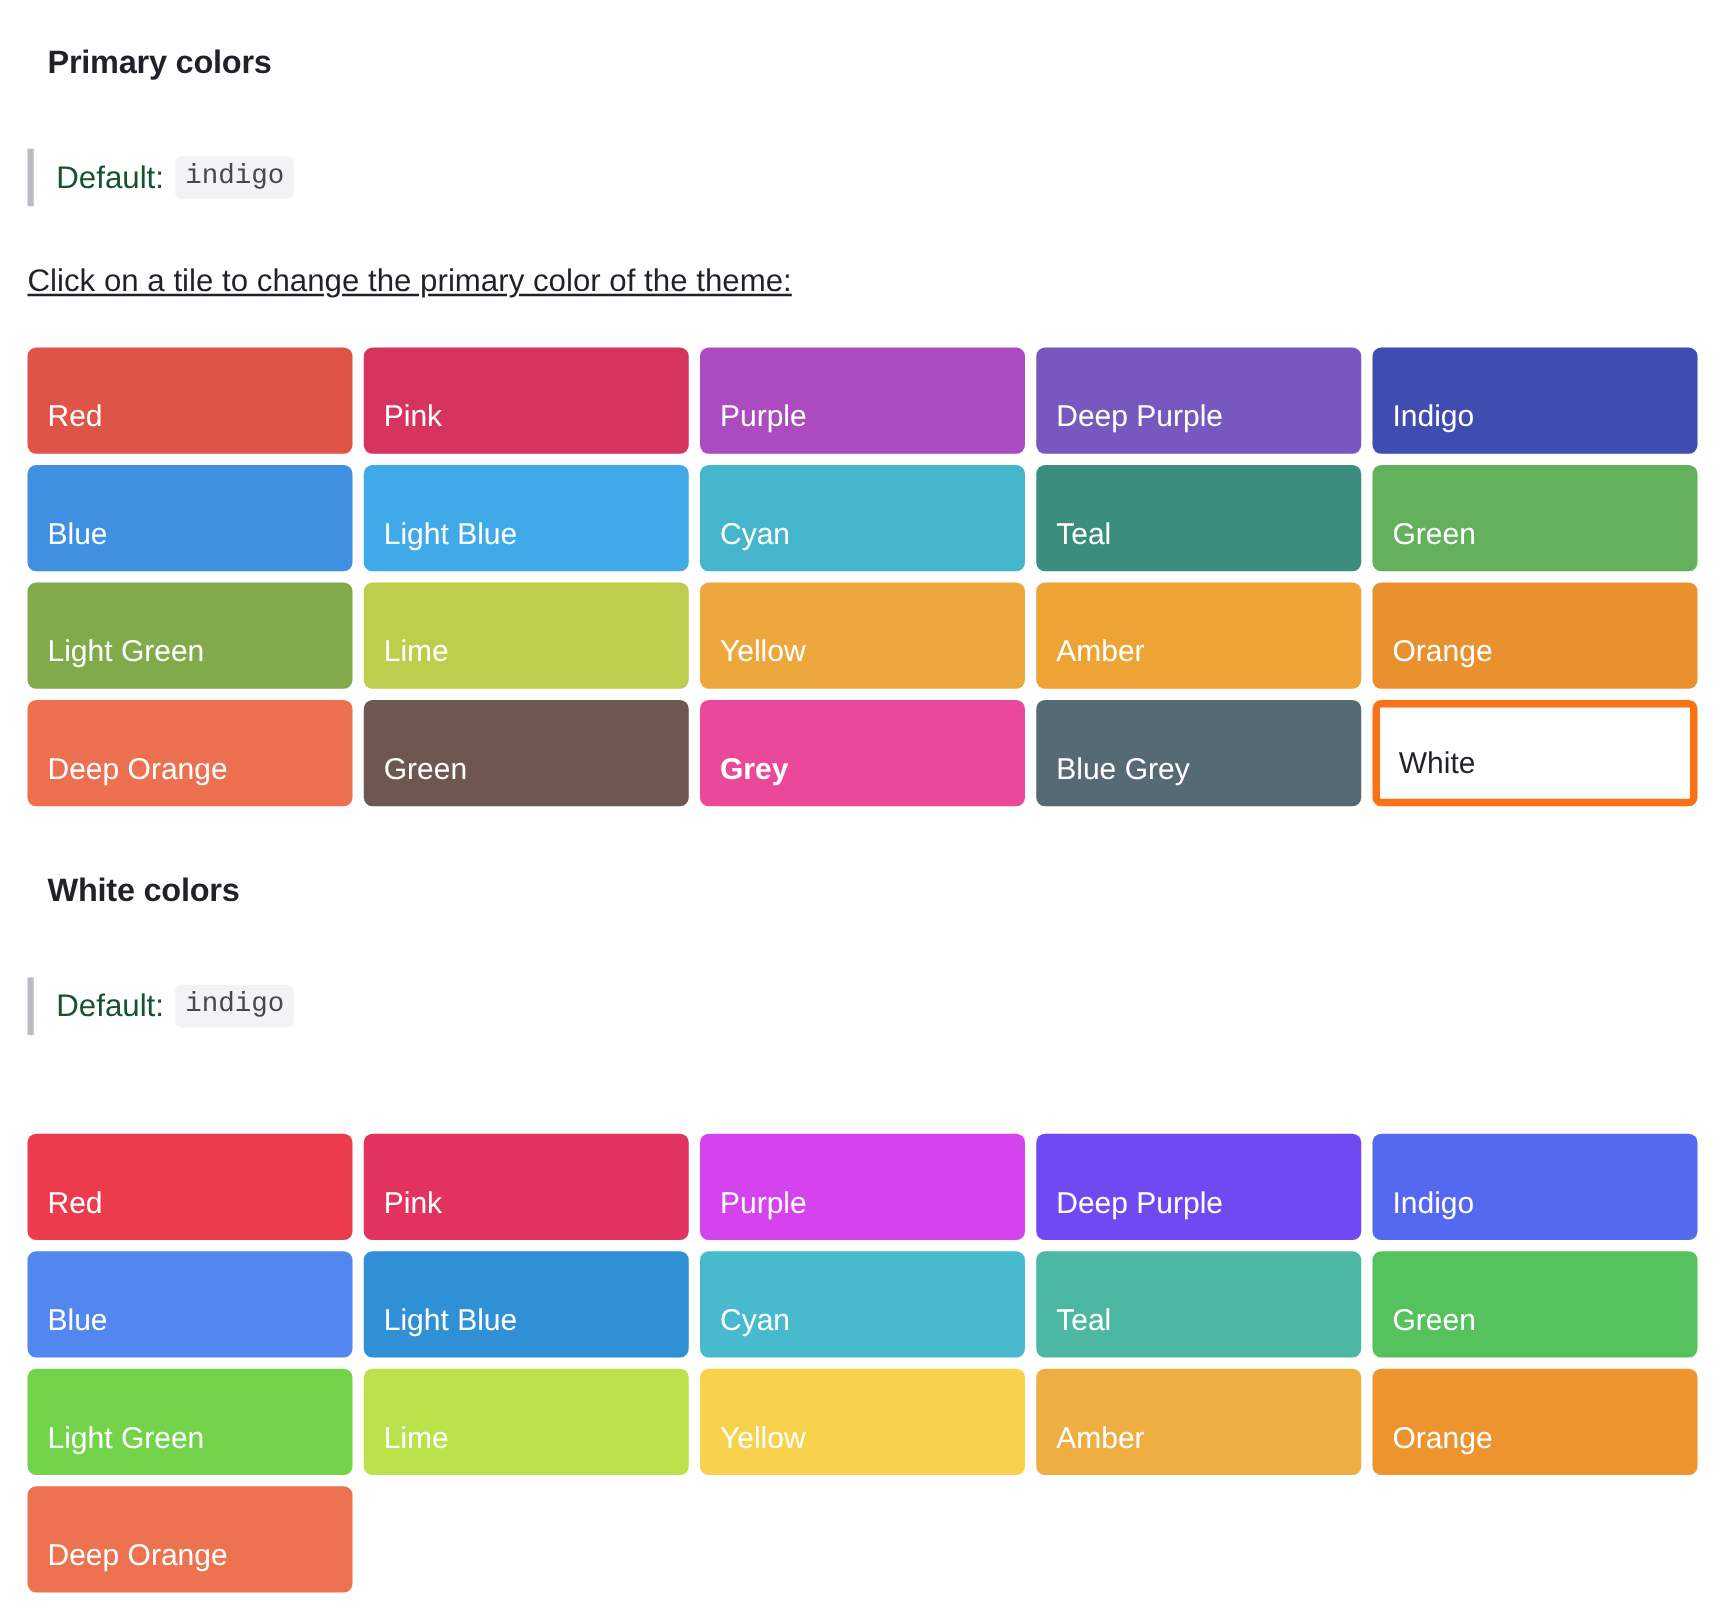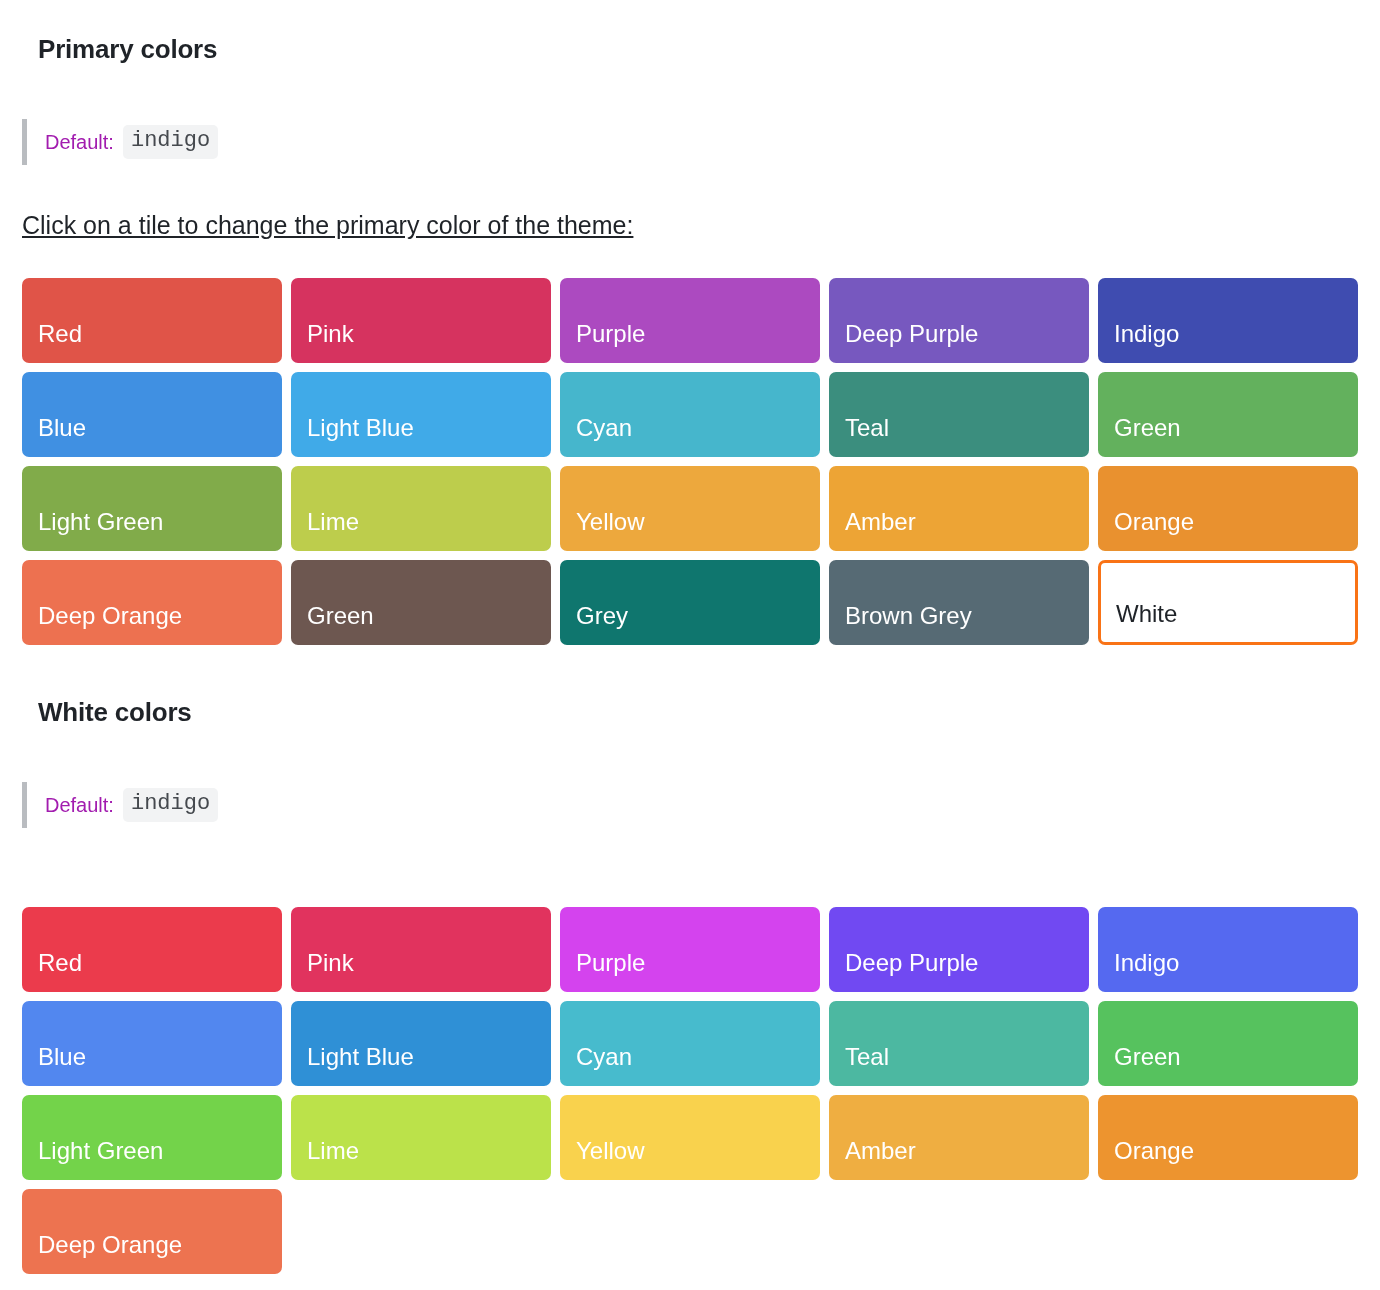--- a/index.html
+++ b/index.html
@@ -36,22 +36,22 @@
   .default-note {
     display: flex;
     align-items: center;
     border-left: 5px solid #b9bcc0;
     padding: 2px 0 2px 18px;
     margin: 0;
     box-sizing: border-box;
     min-height: 46px;
   }
   .default-note .label {
-    font-size: 20px;
-    color: #a21caf;
+    font-size: 25px;
+    color: #14532d;
     line-height: 1.3;
   }
   .default-note code {
     font-family: "Liberation Mono", monospace;
     font-size: 22px;
     background: #f2f3f4;
     color: #45494e;
     border-radius: 5px;
     padding: 3px 8px 4px 8px;
     margin-left: 9px;
@@ -87,21 +87,21 @@
   }
   .tile .tile-label {
     font-size: 24px;
     color: #ffffff;
     line-height: 1;
     padding: 0 0 17px 16px;
     white-space: nowrap;
     pointer-events: none;
   }
   .tile.is-white {
-    border: 3px solid #f97316;
+    border: 6px solid #f97316;
     background: #ffffff;
   }
   .tile.is-white .tile-label {
     color: #1f2328;
     padding-bottom: 16px;
     padding-left: 15px;
   }
 
   
   .gap-title-to-note { height: 38px; }
@@ -177,25 +177,25 @@
       </div>
       <div class="tile" style="background: rgb(233, 145, 47);">
         <span class="tile-label">Orange</span>
       </div>
       <div class="tile" style="background: rgb(237, 113, 80);">
         <span class="tile-label">Deep Orange</span>
       </div>
       <div class="tile" style="background: rgb(109, 87, 80);">
         <span class="tile-label">Green</span>
       </div>
-      <div class="tile" style="background: #0f766e;">
+      <div class="tile" style="background: #ec4899; font-weight: bold;">
         <span class="tile-label">Grey</span>
       </div>
       <div class="tile" style="background: rgb(86, 106, 116);">
-        <span class="tile-label">Brown Grey</span>
+        <span class="tile-label">Blue Grey</span>
       </div>
       <div class="tile is-white">
         <span class="tile-label">White</span>
       </div>
     </div>
 
   <div class="gap-grid-to-title"></div>
 
   <h2 class="section-title">White colors</h2>
 

